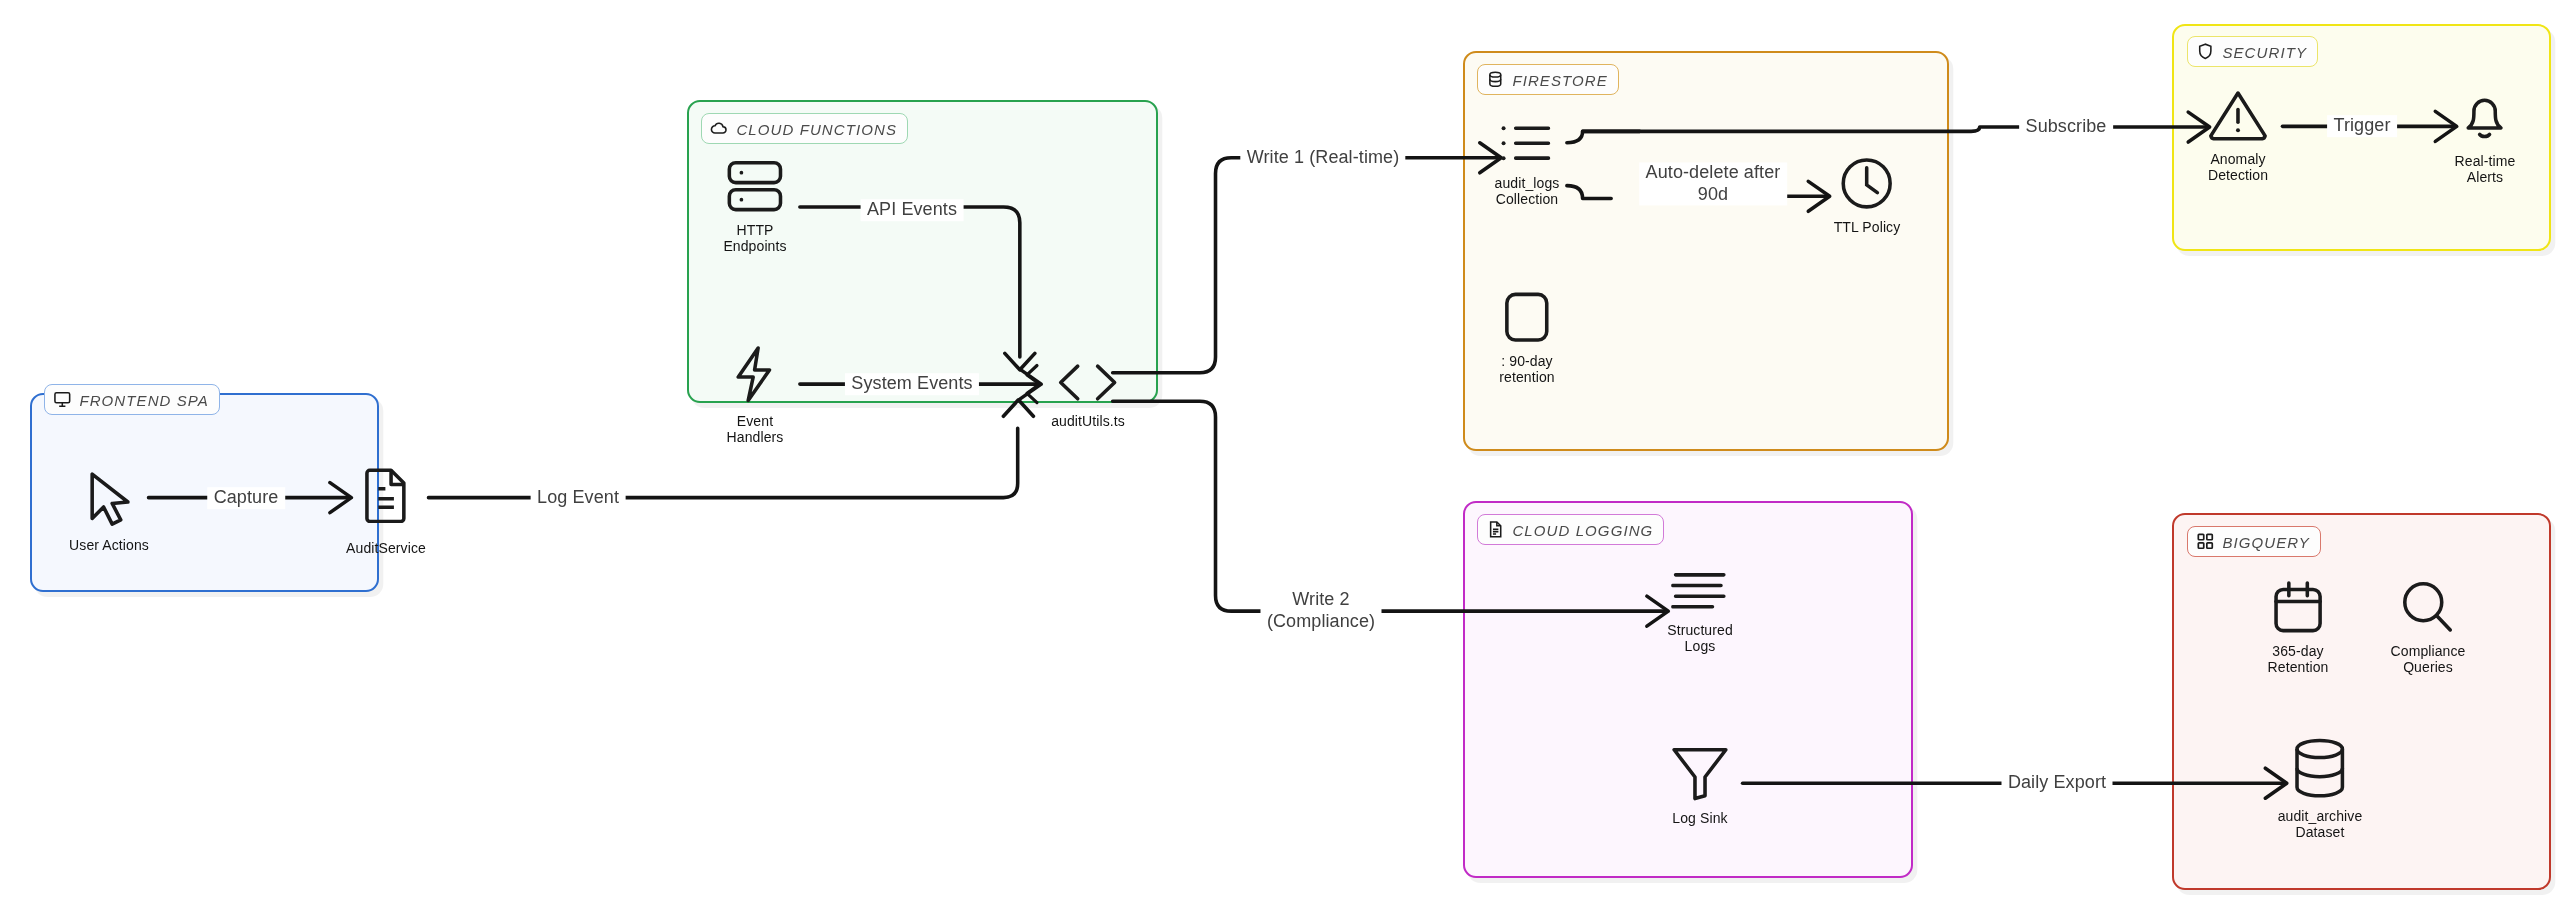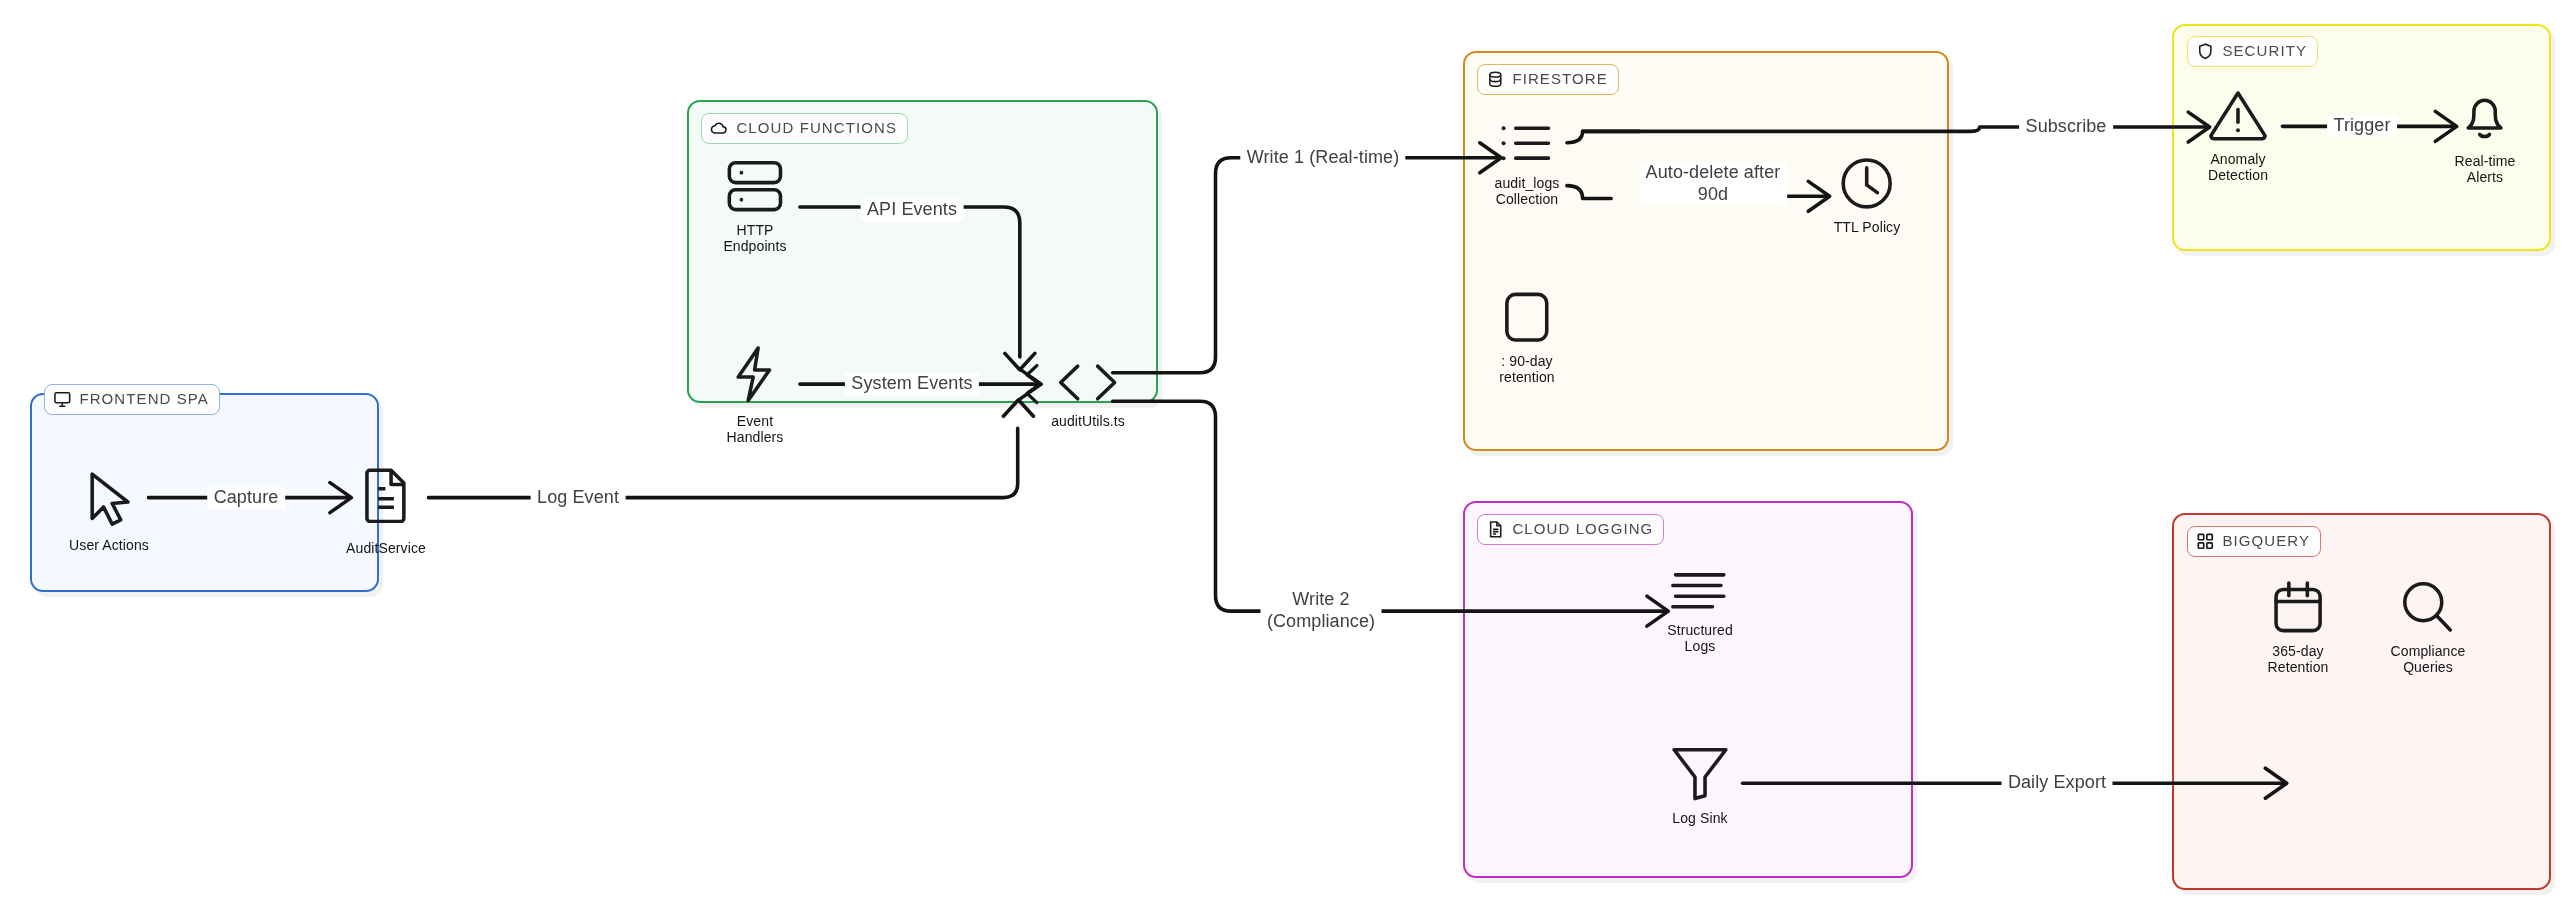--- a/index.html
+++ b/index.html
@@ -2,23 +2,23 @@
 <html style="font-size:11.4px"><head>
 <meta charset="utf-8">
 <style>
   html,body{margin:0;padding:0;background:#ffffff;}
   body{width:2576px;height:921px;position:relative;overflow:hidden;
        font-family:"Liberation Sans","DejaVu Sans",sans-serif;color:#1b1b1b;}
   #stage{position:absolute;inset:0;width:2576px;height:921px;}
   svg.layer{position:absolute;left:0;top:0;width:2576px;height:921px;overflow:visible;}
   .panel{position:absolute;border-radius:13px;border-width:2.1px;border-style:solid;
          box-shadow:4.3px 5px 0 rgba(0,0,0,0.055);box-sizing:border-box;}
-  .panel-tag{position:absolute;display:flex;align-items:flex-start;gap:7.9px;
+  .panel-tag{position:absolute;display:flex;align-items:flex-end;gap:7.9px;
              background:#fdfdfd;border-width:1.4px;border-style:solid;border-radius:8px;
-             padding:5px 10px 5px 7.9px;box-sizing:border-box;}
+             padding:5px 10px 5px 7.9px;box-sizing:border-box;font-style:italic;}
   .panel-tag .tag-label{font-size:15px;letter-spacing:1.1px;color:#4a4a4a;
                         font-family:"Liberation Sans","DejaVu Sans",sans-serif;white-space:nowrap;}
   .node{position:absolute;display:flex;flex-direction:column;align-items:center;}
   .node-label{margin-top:8.6px;font-size:14px;line-height:1.18;text-align:center;
               color:#141414;white-space:pre-line;letter-spacing:0.1px;}
   .edge-label{position:absolute;font-size:18px;line-height:1.2;text-align:center;
               color:#404040;background:#ffffff;padding:0 6.4px;white-space:pre-line;
               transform:translate(-50%,-50%);letter-spacing:0.1px;}
   .icon svg{display:block;}
 </style>
@@ -279,20 +279,31 @@
     <span class="icon">
       <svg width="54" height="54" viewBox="0 0 76 76" fill="none" stroke="#1b1b1b" stroke-width="5" stroke-linecap="round">
         <circle cx="32" cy="31" r="26"></circle>
           <path d="M51 50 L70 70"></path>
       </svg>
     </span>
     <span class="node-label">Compliance
 Queries</span>
   </div>
 
+  <div class="node" id="n-audit-archive" style="left: 2320px; top: 789px; transform: translate(-50%, -50%);">
+    <span class="icon">
+      <svg width="56" height="61" viewBox="0 0 78 86" fill="none" stroke="#1b1b1b" stroke-width="5">
+        <ellipse cx="39" cy="16" rx="32" ry="12"></ellipse>
+        <path d="M7 16 V70 c0 6.6 14.3 12 32 12 s32-5.4 32-12 V16"></path>
+        <path d="M7 43 c0 6.6 14.3 12 32 12 s32-5.4 32-12"></path>
+      </svg>
+    </span>
+    <span class="node-label">audit_archive
+Dataset</span>
+  </div>
 
   <div class="edge-label" id="l-capture" style="left: 246px; top: 498px;">Capture</div>
   <div class="edge-label" id="l-log-event" style="left: 578px; top: 498px;">Log Event</div>
   <div class="edge-label" id="l-api-events" style="left: 912px; top: 210px;">API Events</div>
   <div class="edge-label" id="l-system-events" style="left: 912px; top: 384px;">System Events</div>
   <div class="edge-label" id="l-write-1" style="left: 1323px; top: 158px;">Write 1 (Real-time)</div>
   <div class="edge-label" id="l-write-2" style="left: 1321px; top: 611px;">Write 2
 (Compliance)</div>
   <div class="edge-label" id="l-auto-delete" style="left: 1713px; top: 184px;">Auto-delete after
 90d</div>

